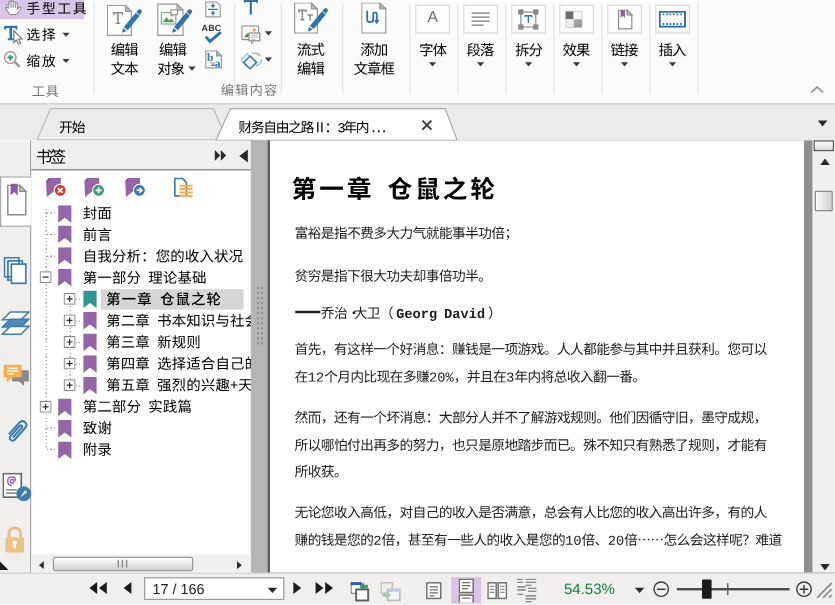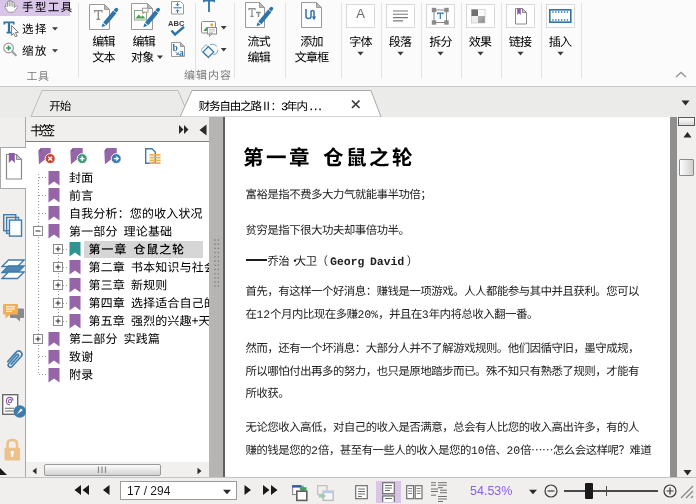--- a/index.html
+++ b/index.html
@@ -392,21 +392,21 @@
     <svg style="position:absolute;left:195px;top:467px;z-index:13" width="8" height="8" viewBox="0 0 8 8">
       <path d="M2.5 0.8 L2.5 7.2 L6.5 4 Z" fill="#2a2a2a"></path>
     </svg>
     <svg style="position:absolute;left:73px;top:484px;z-index:6" width="17" height="12" viewBox="0 0 17 12">
       <path d="M8 1 L8 11 L1.5 6 Z M16 1 L16 11 L9.5 6 Z" fill="#1a1a1a"></path>
     </svg>
     <svg style="position:absolute;left:100px;top:484px;z-index:6" width="12" height="12" viewBox="0 0 12 12">
       <path d="M9.5 1 L9.5 11 L3 6 Z" fill="#1a1a1a"></path>
     </svg>
     <div style="position:absolute;left:120px;top:481px;width:117px;height:19px;background:#fff;border:1px solid #9a9a9a;box-sizing:border-box;z-index:6"></div>
-    <div style="position:absolute;left:127px;top:484px;font:12px 'Liberation Sans',sans-serif;color:#1a1a1a;z-index:7">17 / 294</div>
+    <div style="position:absolute;left:127px;top:484px;font:12px 'Liberation Sans',sans-serif;color:#1a1a1a;z-index:7">17 / 166</div>
     <svg style="position:absolute;left:222px;top:489px;z-index:7" width="10" height="6" viewBox="0 0 10 6">
       <path d="M1 0.8 L9 0.8 L5 5.2 Z" fill="#2a2a2a"></path>
     </svg>
     <svg style="position:absolute;left:242px;top:484px;z-index:6" width="12" height="12" viewBox="0 0 12 12">
       <path d="M2.5 1 L2.5 11 L9 6 Z" fill="#1a1a1a"></path>
     </svg>
     <svg style="position:absolute;left:262px;top:484px;z-index:6" width="17" height="12" viewBox="0 0 17 12">
       <path d="M1 1 L1 11 L7.5 6 Z M9 1 L9 11 L15.5 6 Z" fill="#1a1a1a"></path>
     </svg>
     <svg style="position:absolute;left:292px;top:485px;z-index:6" width="17" height="17" viewBox="0 0 17 17">
@@ -440,21 +440,21 @@
         <rect x="9.2" y="0.7" width="6.8" height="13" fill="#fff" stroke-width="1.2"></rect>
         <path d="M2.2 3.5 L6 3.5 M2.2 6 L6 6 M2.2 8.5 L6 8.5 M10.7 3.5 L14.5 3.5 M10.7 6 L14.5 6 M10.7 8.5 L14.5 8.5" stroke-width="0.9"></path>
       </g>
     </svg>
     <svg style="position:absolute;left:430px;top:482px;z-index:6" width="18" height="20" viewBox="0 0 18 20">
       <g stroke="#6e6e6e">
         <path d="M8 0.7 L16.8 0.7 M8 3.2 L16.8 3.2 M8 5.7 L13 5.7 M1 7 L8 7 M1 9.5 L8 9.5 M10 8.2 L17 8.2 M10 10.7 L17 10.7 M1 13.2 L6 13.2 M8 14.5 L16.8 14.5 M8 17 L16.8 17 M8 19.5 L13 19.5" stroke-width="1"></path>
         <path d="M1 0.7 L6 0.7 M1 3.2 L6 3.2" stroke-width="1"></path>
       </g>
     </svg>
-    <div style="position:absolute;left:470px;top:484px;font:12.5px 'Liberation Sans',sans-serif;color:#8b5cf6;z-index:7">54.53%</div>
+    <div style="position:absolute;left:470px;top:484px;font:12.5px 'Liberation Sans',sans-serif;color:#15803d;z-index:7">54.53%</div>
     <svg style="position:absolute;left:528px;top:489px;z-index:7" width="10" height="6" viewBox="0 0 10 6">
       <path d="M1 0.8 L9 0.8 L5 5.2 Z" fill="#2a2a2a"></path>
     </svg>
     <svg style="position:absolute;left:544px;top:484px;z-index:6" width="14" height="14" viewBox="0 0 14 14">
       <circle cx="7" cy="7" r="6" fill="none" stroke="#3a3a3a" stroke-width="1.2"></circle>
       <path d="M3.5 7 L10.5 7" stroke="#3a3a3a" stroke-width="1.2"></path>
     </svg>
     <div style="position:absolute;left:564px;top:490px;width:94px;height:1.5px;background:#4a4a4a;z-index:6"></div>
     <div style="position:absolute;left:606px;top:486px;width:1px;height:10px;background:#4a4a4a;z-index:6"></div>
     <div style="position:absolute;left:585px;top:483px;width:8px;height:16px;background:#1a1a1a;border-radius:1px;z-index:7"></div>

